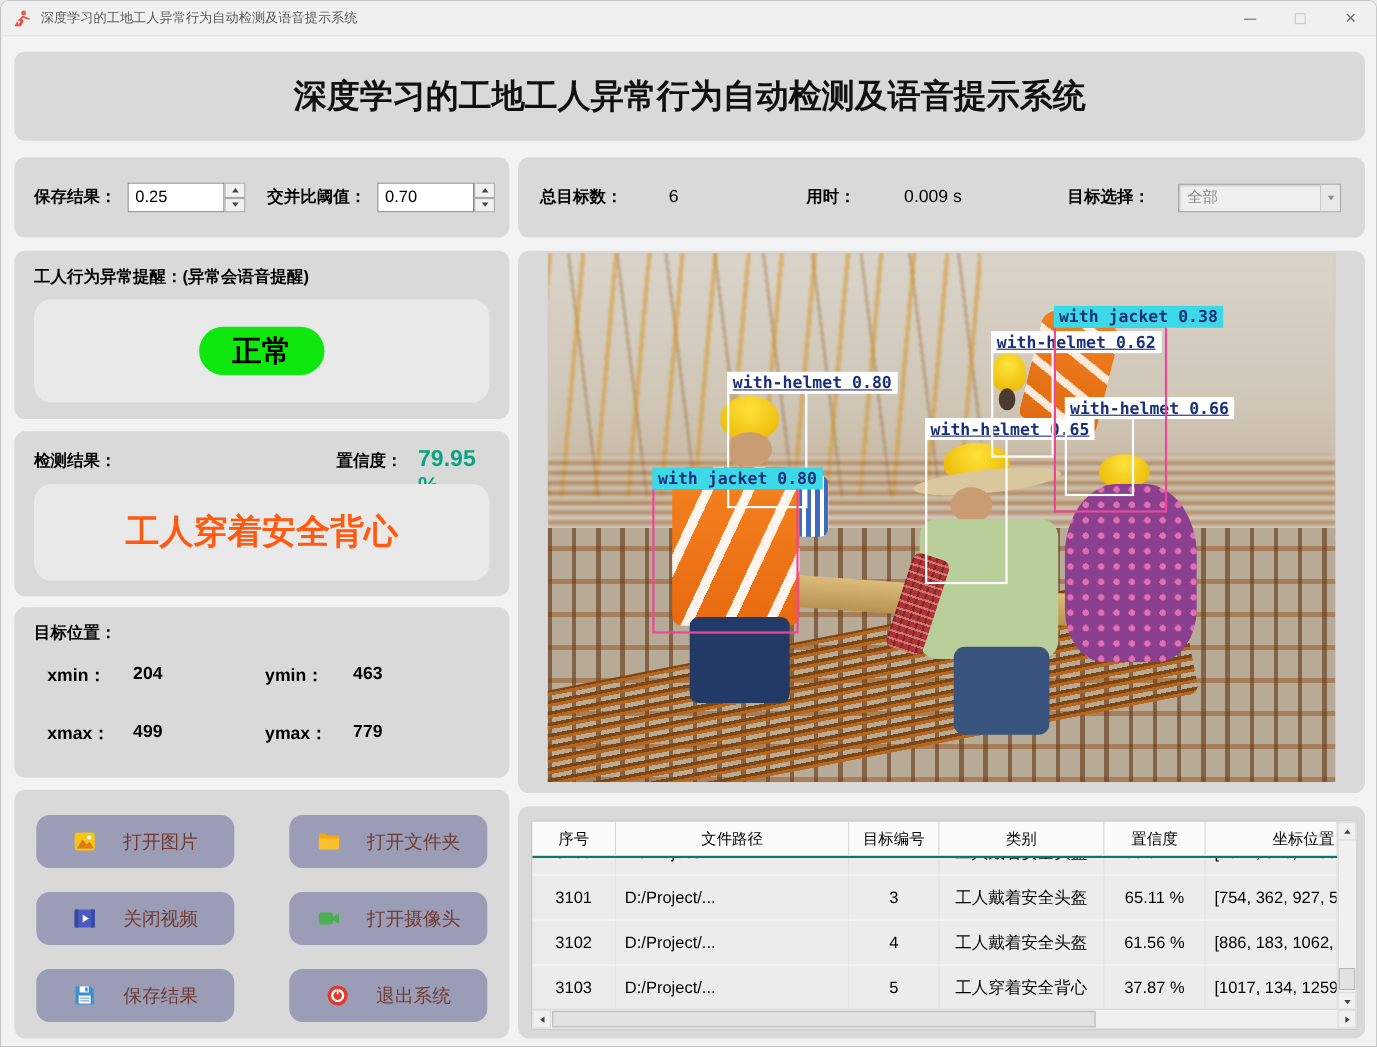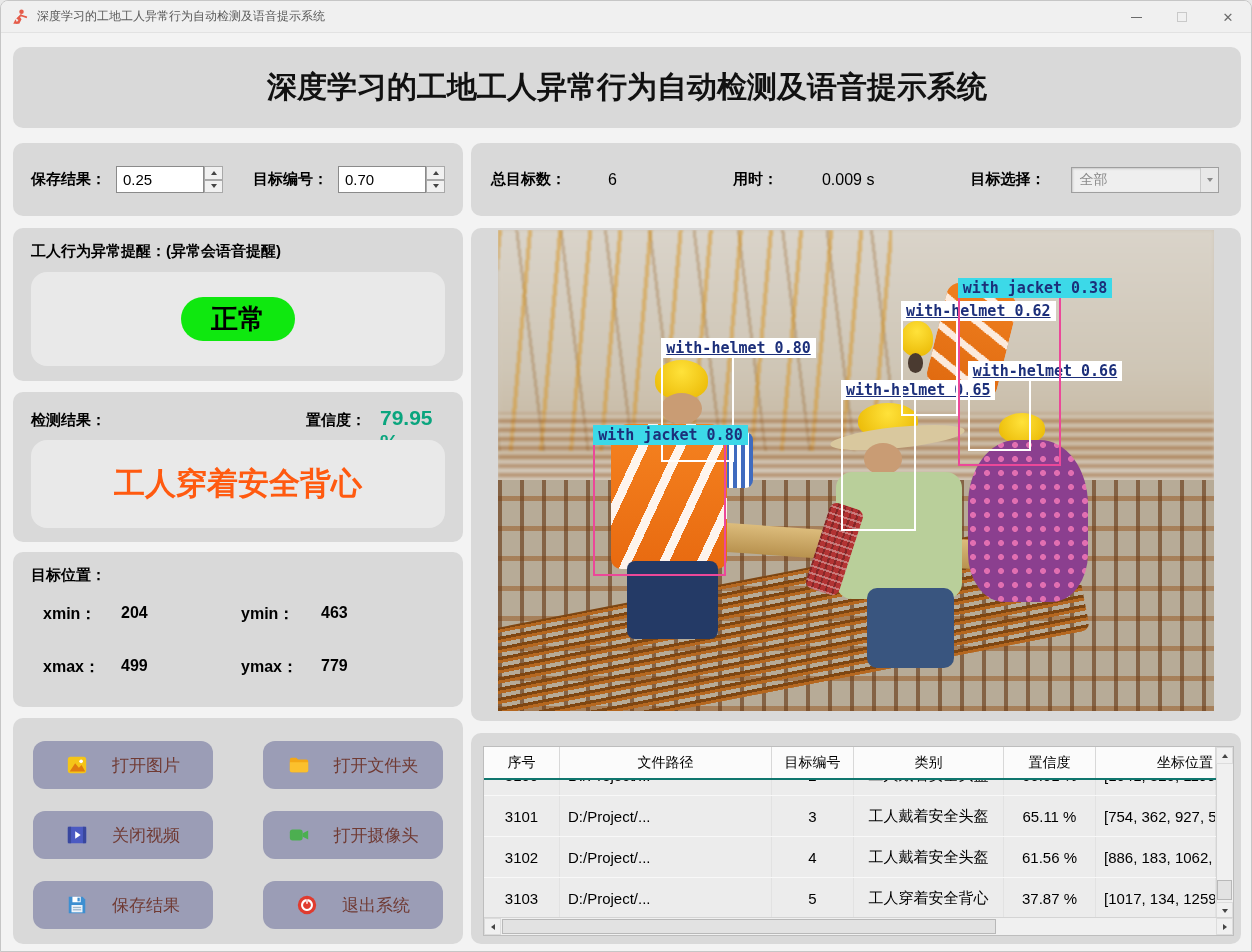--- a/index.html
+++ b/index.html
@@ -174,21 +174,21 @@
       <div class="spin-arrows">
         <div class="spin-btn">
             <div class="tri-up"></div>
           </div>
         <div class="spin-btn">
             <div class="tri-down"></div>
           </div>
       </div>
     </div>
     <div class="spacer"></div>
-    <span class="lbl">目标编号：</span>
+    <span class="lbl">交并比阈值：</span>
     <div class="spinbox">
       <input class="spin-val" value="0.70" style="">
       <div class="spin-arrows">
         <div class="spin-btn">
             <div class="tri-up"></div>
           </div>
         <div class="spin-btn">
             <div class="tri-down"></div>
           </div>
       </div>

